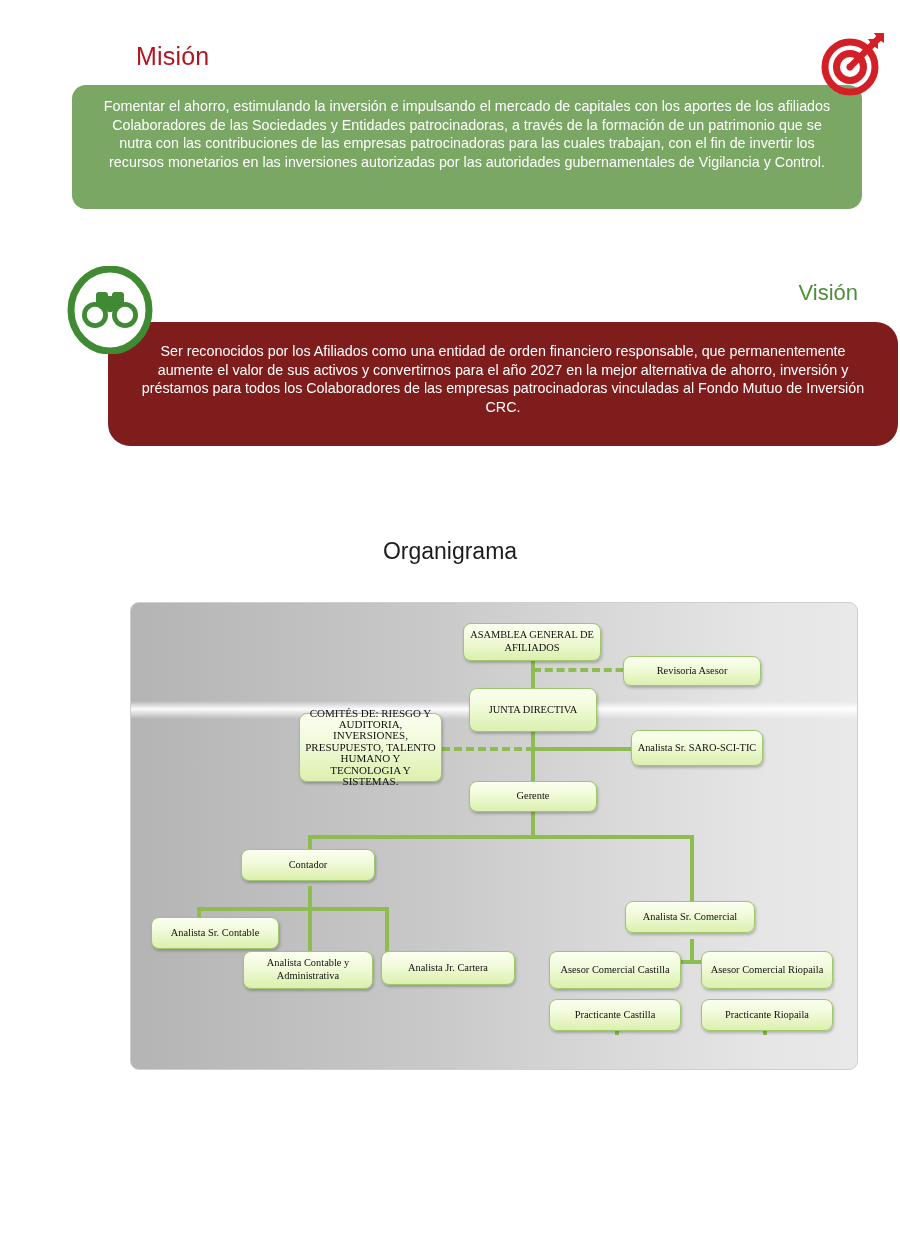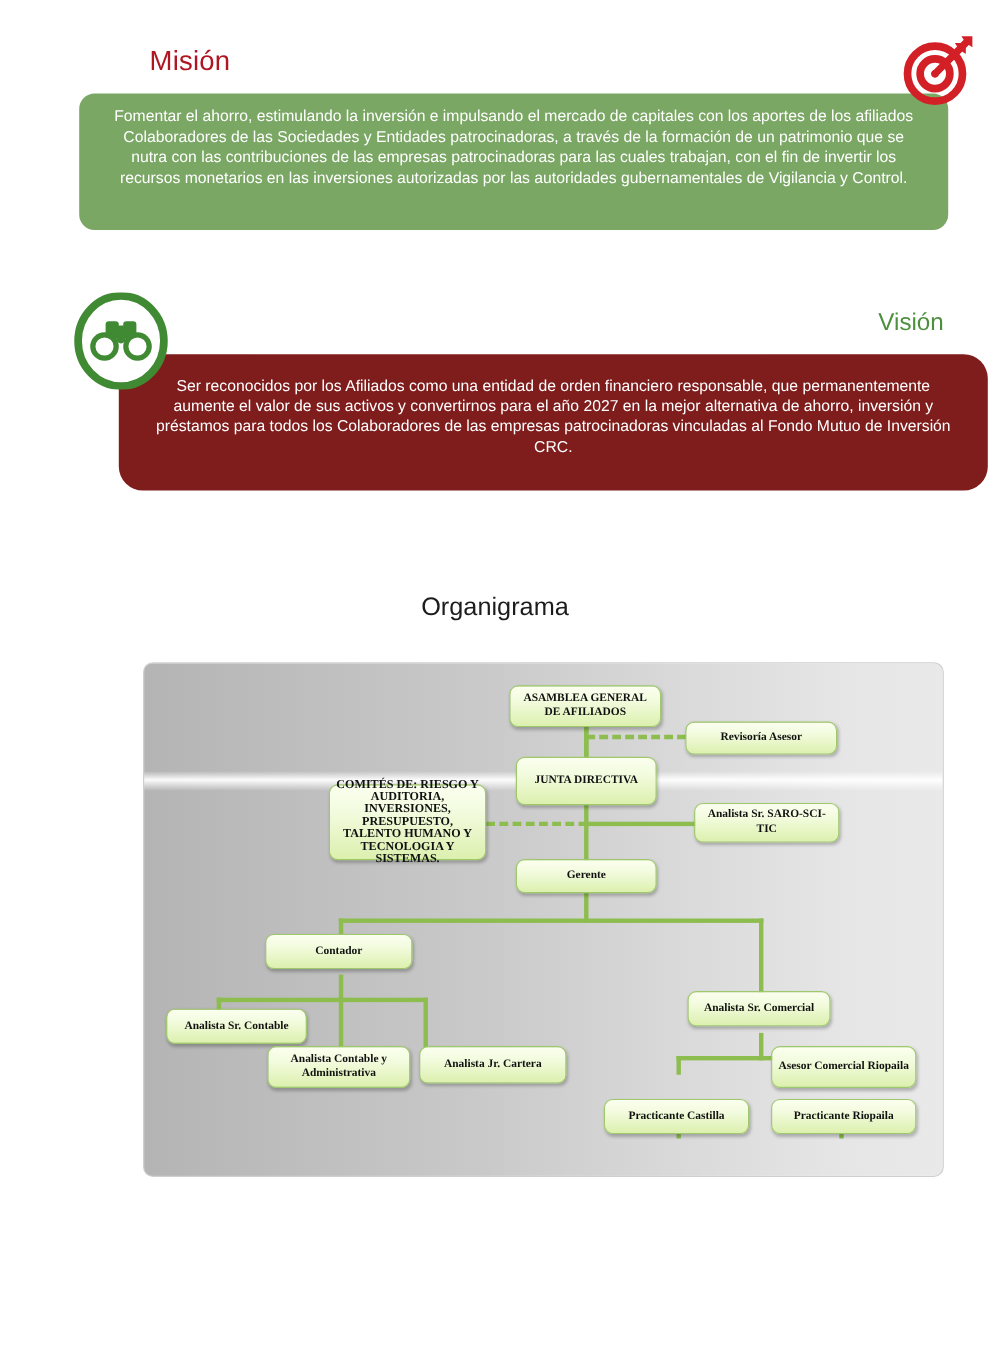--- a/index.html
+++ b/index.html
@@ -103,21 +103,21 @@
   
   .node{
     position:absolute;
     box-sizing:border-box;
     border:1.4px solid #9ec96a;
     border-radius:8px;
     background:linear-gradient(to bottom,#fbffef 0%,#f2fbdd 38%,#dcf0ae 100%);
     box-shadow:1px 2px 3px rgba(0,0,0,.24);
     color:#111111;
     font-family:"Liberation Serif", serif;
-    font-weight:bold;
+    font-weight:normal;
     font-size:10.4px;
     line-height:12.6px;
     display:flex;align-items:center;justify-content:center;
     text-align:center;
     padding:2px 5px;
     z-index:3;
   }
   .node.small{font-size:11px;line-height:11.4px;}
 </style>
 </head>
@@ -215,20 +215,21 @@
     <div class="node" style="left:110px;top:246px;width:134px;height:32px;">Contador</div>
 
     <div class="node" style="left:20px;top:314px;width:128px;height:32px;">Analista Sr. Contable</div>
 
     <div class="node" style="left:112px;top:348px;width:130px;height:38px;">Analista Contable y Administrativa</div>
 
     <div class="node" style="left:250px;top:348px;width:134px;height:34px;">Analista Jr. Cartera</div>
 
     <div class="node" style="left:494px;top:298px;width:130px;height:32px;">Analista Sr. Comercial</div>
 
+    <div class="node" style="left:418px;top:348px;width:132px;height:38px;">Asesor Comercial Castilla</div>
 
     <div class="node" style="left:570px;top:348px;width:132px;height:38px;">Asesor Comercial Riopaila</div>
 
     <div class="node" style="left:418px;top:396px;width:132px;height:32px;">Practicante Castilla</div>
 
     <div class="node" style="left:570px;top:396px;width:132px;height:32px;">Practicante Riopaila</div>
 
   </div>
 </div>
 

